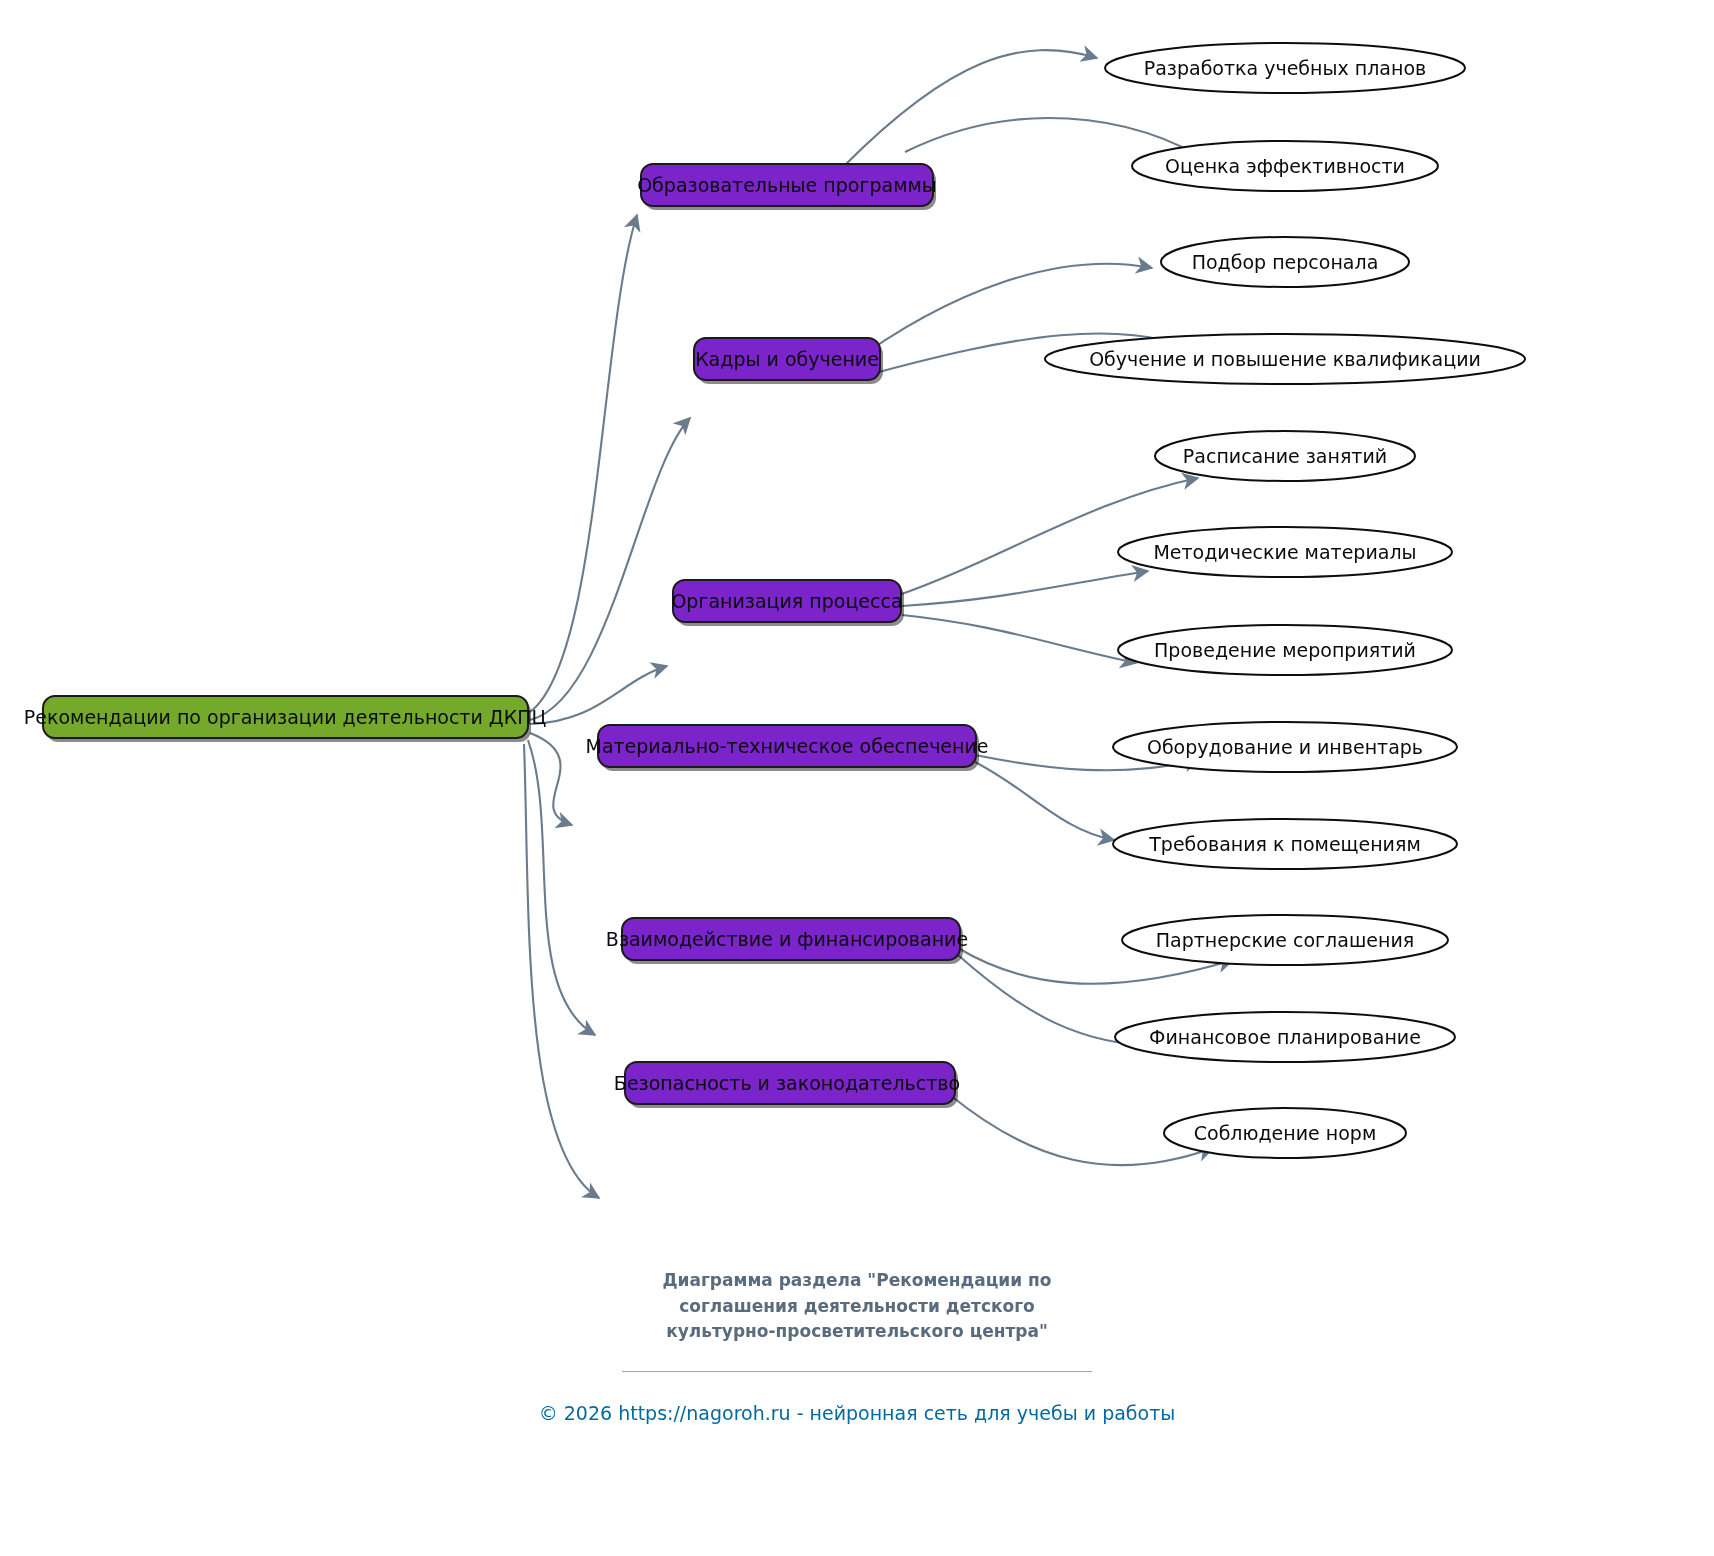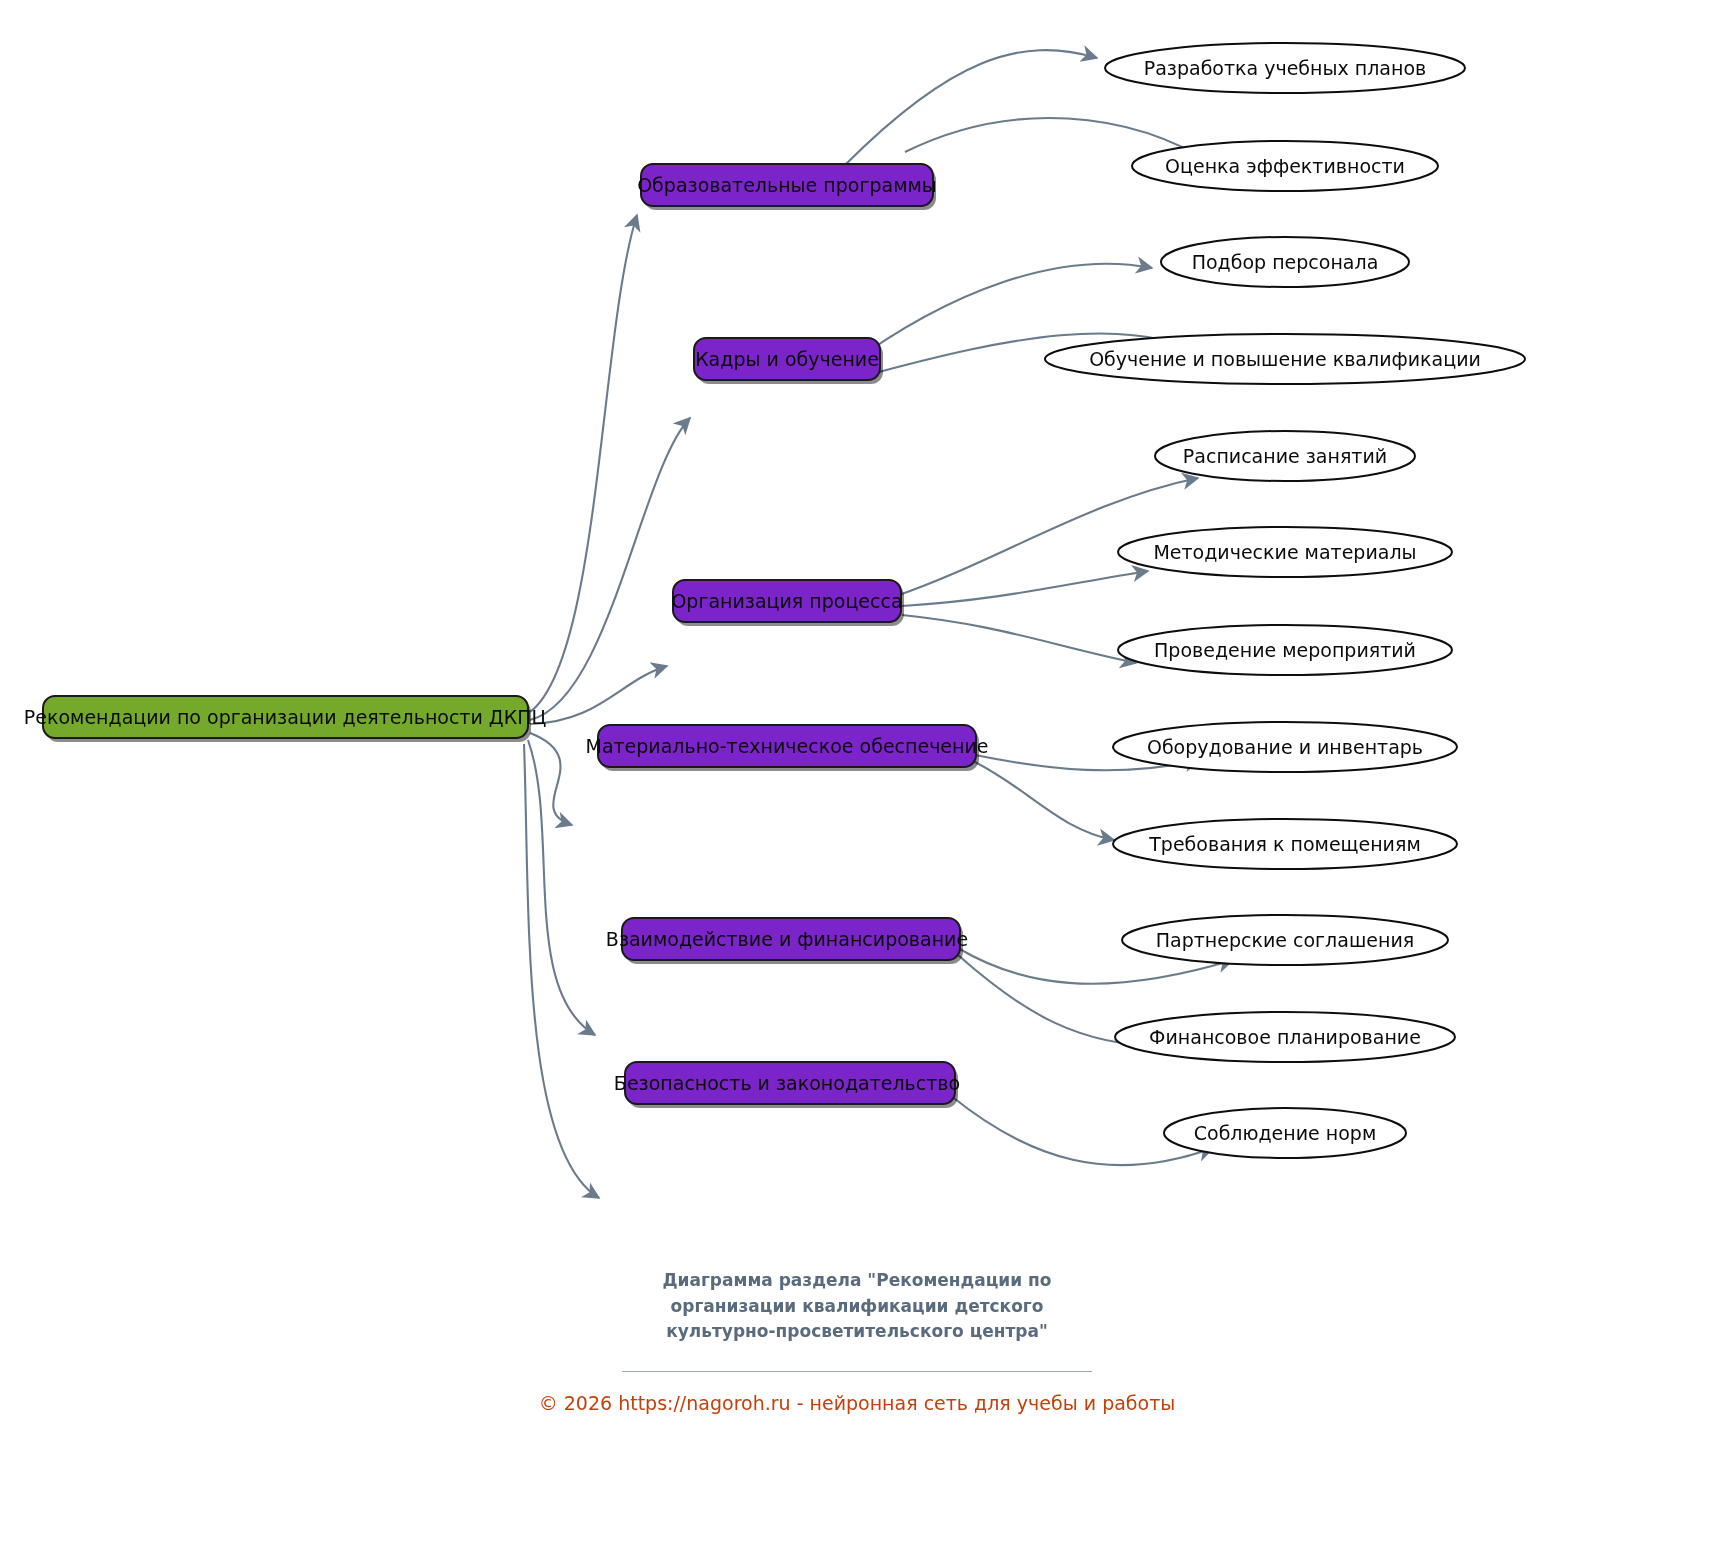--- a/index.html
+++ b/index.html
@@ -81,22 +81,22 @@
   }
   .footer-rule {
     width: 470px;
     height: 1px;
     background: #9AA7B4;
     margin: 26px auto 0 auto;
   }
   .footer-credit {
     font-family: "DejaVu Sans", sans-serif;
     font-size: 19px;
-    color: #c2410c;
-    margin-top: 20px;
+    color: #0369a1;
+    margin-top: 30px;
   }
 </style>
 </head>
 <body>
 
 <div id="diagram-root">
   <svg class="mindmap" viewBox="0 0 1714 1556" xmlns="http://www.w3.org/2000/svg">
 
     <defs>
       <marker id="arrow" viewBox="0 0 12 12" refX="10" refY="6" markerWidth="9" markerHeight="9" orient="auto-start-reverse">
@@ -224,18 +224,18 @@
         <text class="node-label" x="1285" y="1134">Соблюдение норм</text>
       </g>
 
     </g>
   </svg>
 </div>
 
 <div class="footer-wrap">
   <div class="footer-title">
     <div>Диаграмма раздела "Рекомендации по</div>
-    <div>организации квалификации детского</div>
+    <div>соглашения деятельности детского</div>
     <div>культурно-просветительского центра"</div>
   </div>
   <div class="footer-rule"></div>
   <div class="footer-credit">© 2026 https://nagoroh.ru - нейронная сеть для учебы и работы</div>
 </div>
 
 </body></html>

